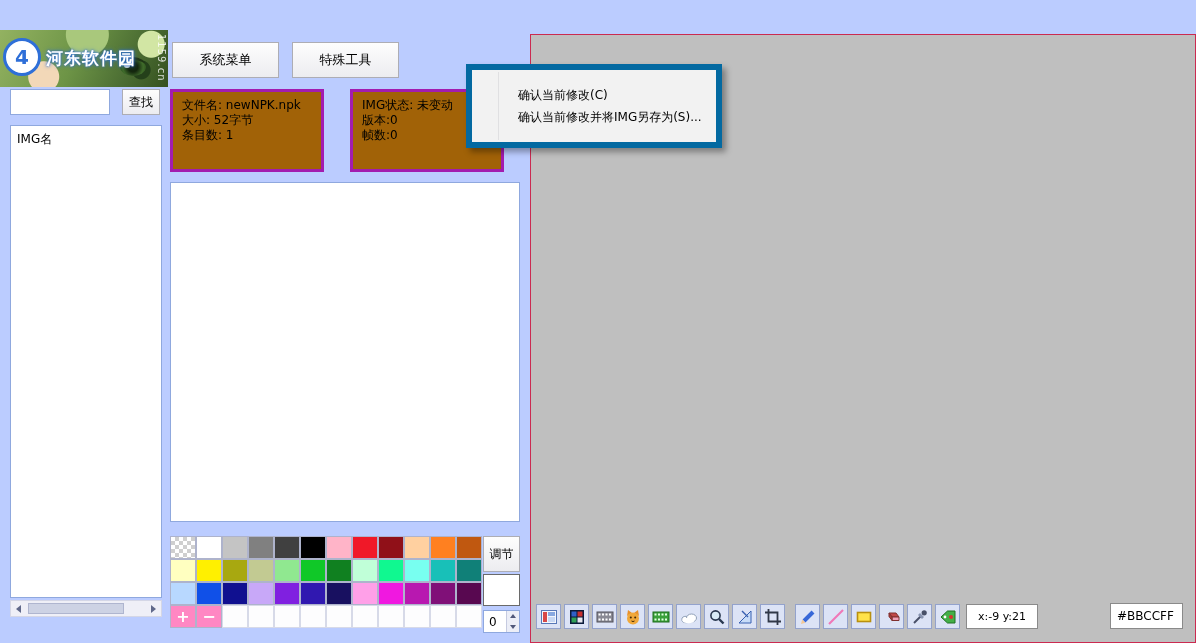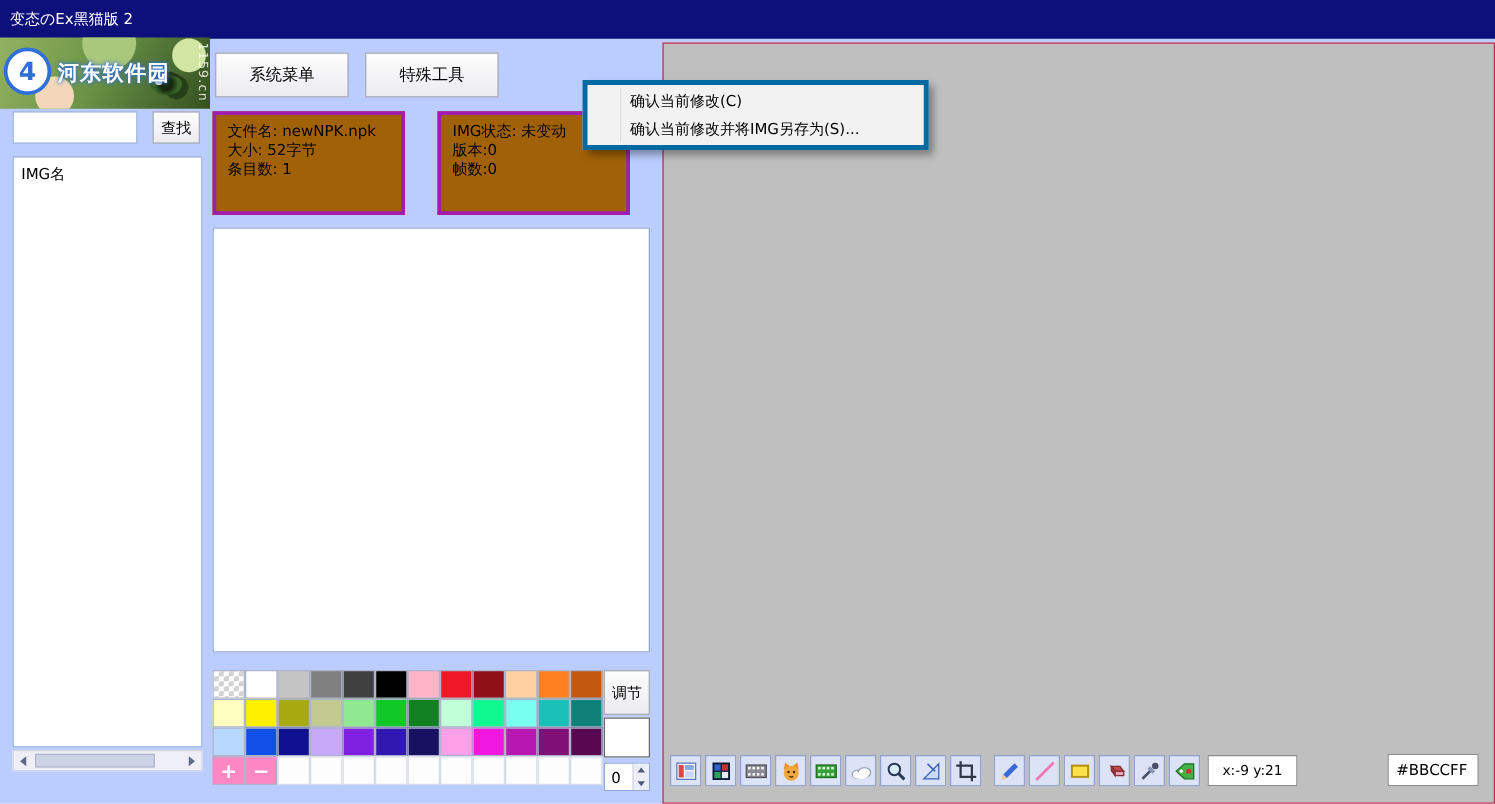--- a/index.html
+++ b/index.html
@@ -59,22 +59,22 @@
   }
   #btn-sys   { left:172px; top:42px; width:107px; height:36px; }
   #btn-tools { left:292px; top:42px; width:107px; height:36px; }
   #btn-img   { left:412px; top:42px; width:107px; height:36px;
                background:#D5E5F6; border:1px solid #3C7FB1; }
   #find-btn  { left:122px; top:89px; width:38px;  height:26px; font-size:12px;text-align:center; }
   #adjust-btn{ left:483px; top:536px; width:37px; height:36px; font-size:12px; }
 
   
   #menu {
-    position:absolute; left:466px; top:64px; width:277px; z-index:30;
-    background:#F2F2F2; border:4px solid #0369a1; padding:2px;
+    position:absolute; left:466px; top:64px; width:256px; z-index:30;
+    background:#F2F2F2; border:6px solid #0369a1; padding:14px;
     box-shadow:4px 4px 6px rgba(0,0,0,.35);
   }
   #menu::before {
     content:""; position:absolute; left:26px; top:2px; bottom:2px; width:1px;
     background:#E0E0E2;
   }
   .menu-item { height:22px; display:flex; align-items:center; padding-left:32px; font-size:12px; }
 
   
   #search-input {
@@ -169,23 +169,20 @@
     position:absolute; left:1110px; top:603px; width:73px; height:26px; z-index:10;
     background:#FFF; border:1px solid #8A8A8A;
     display:flex; align-items:center; padding-left:6px; font-size:12px;
   }
 </style>
 </head>
 <body>
 
 <div id="app">
 
-  <div id="titlebar">
-    <span>变态のEx黑猫版 2</span>
-  </div>
 
   <div id="logo">
     <div class="eye"></div>
     <div class="wm-badge">
       <span>4</span>
     </div>
     <div class="wm-text">河东软件园</div>
     <div class="wm-side">1159.cn</div>
   </div>
 

